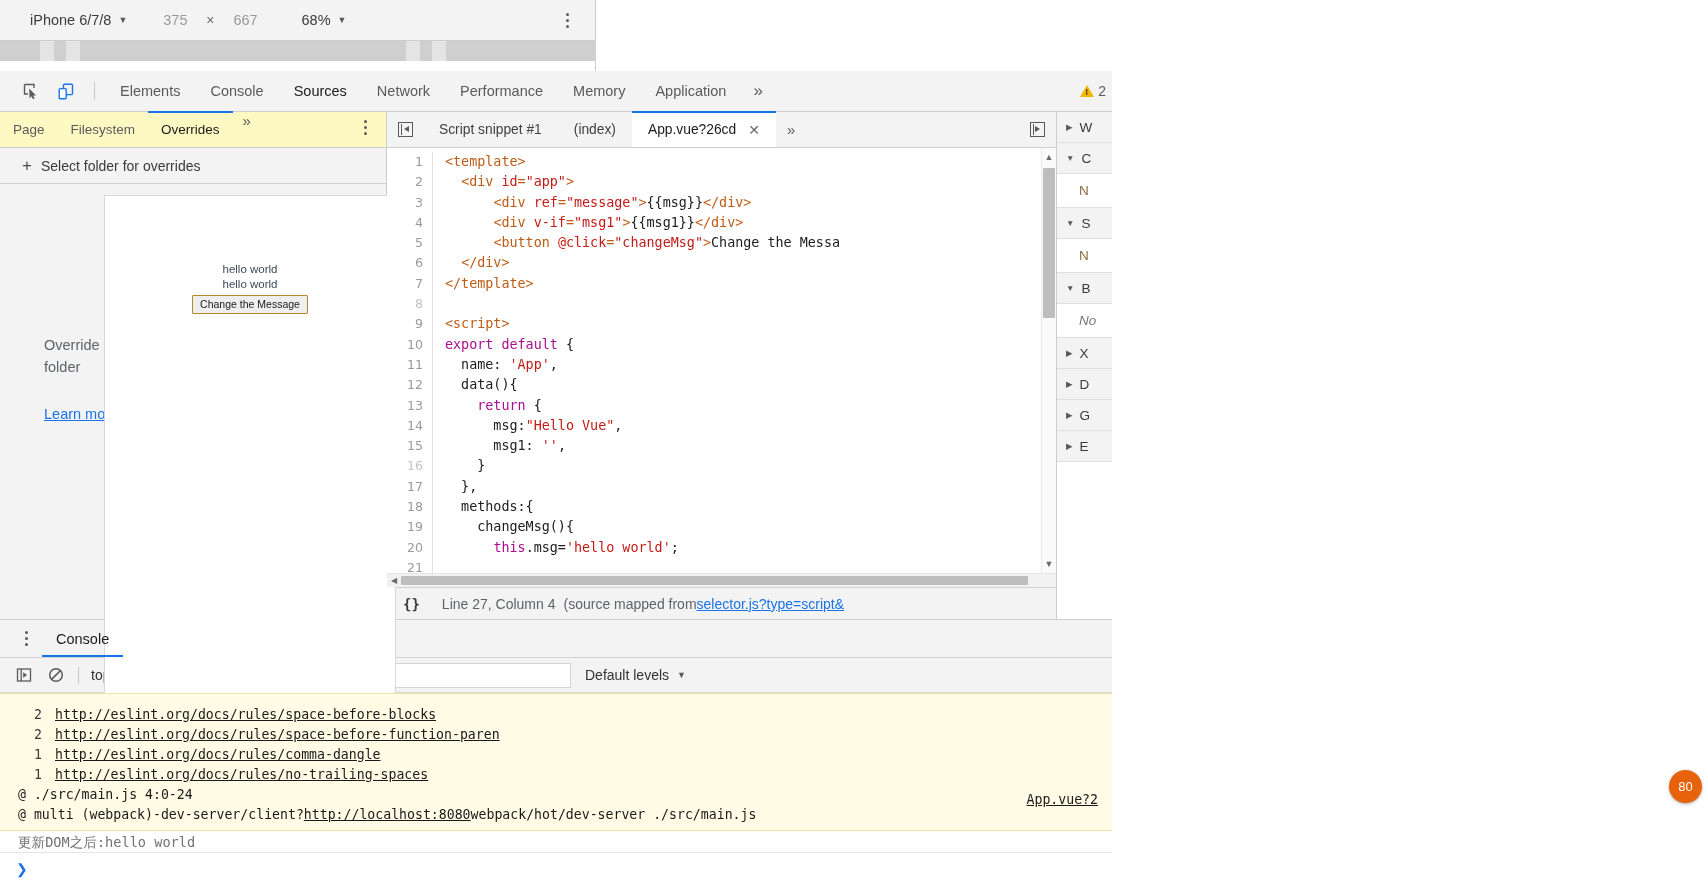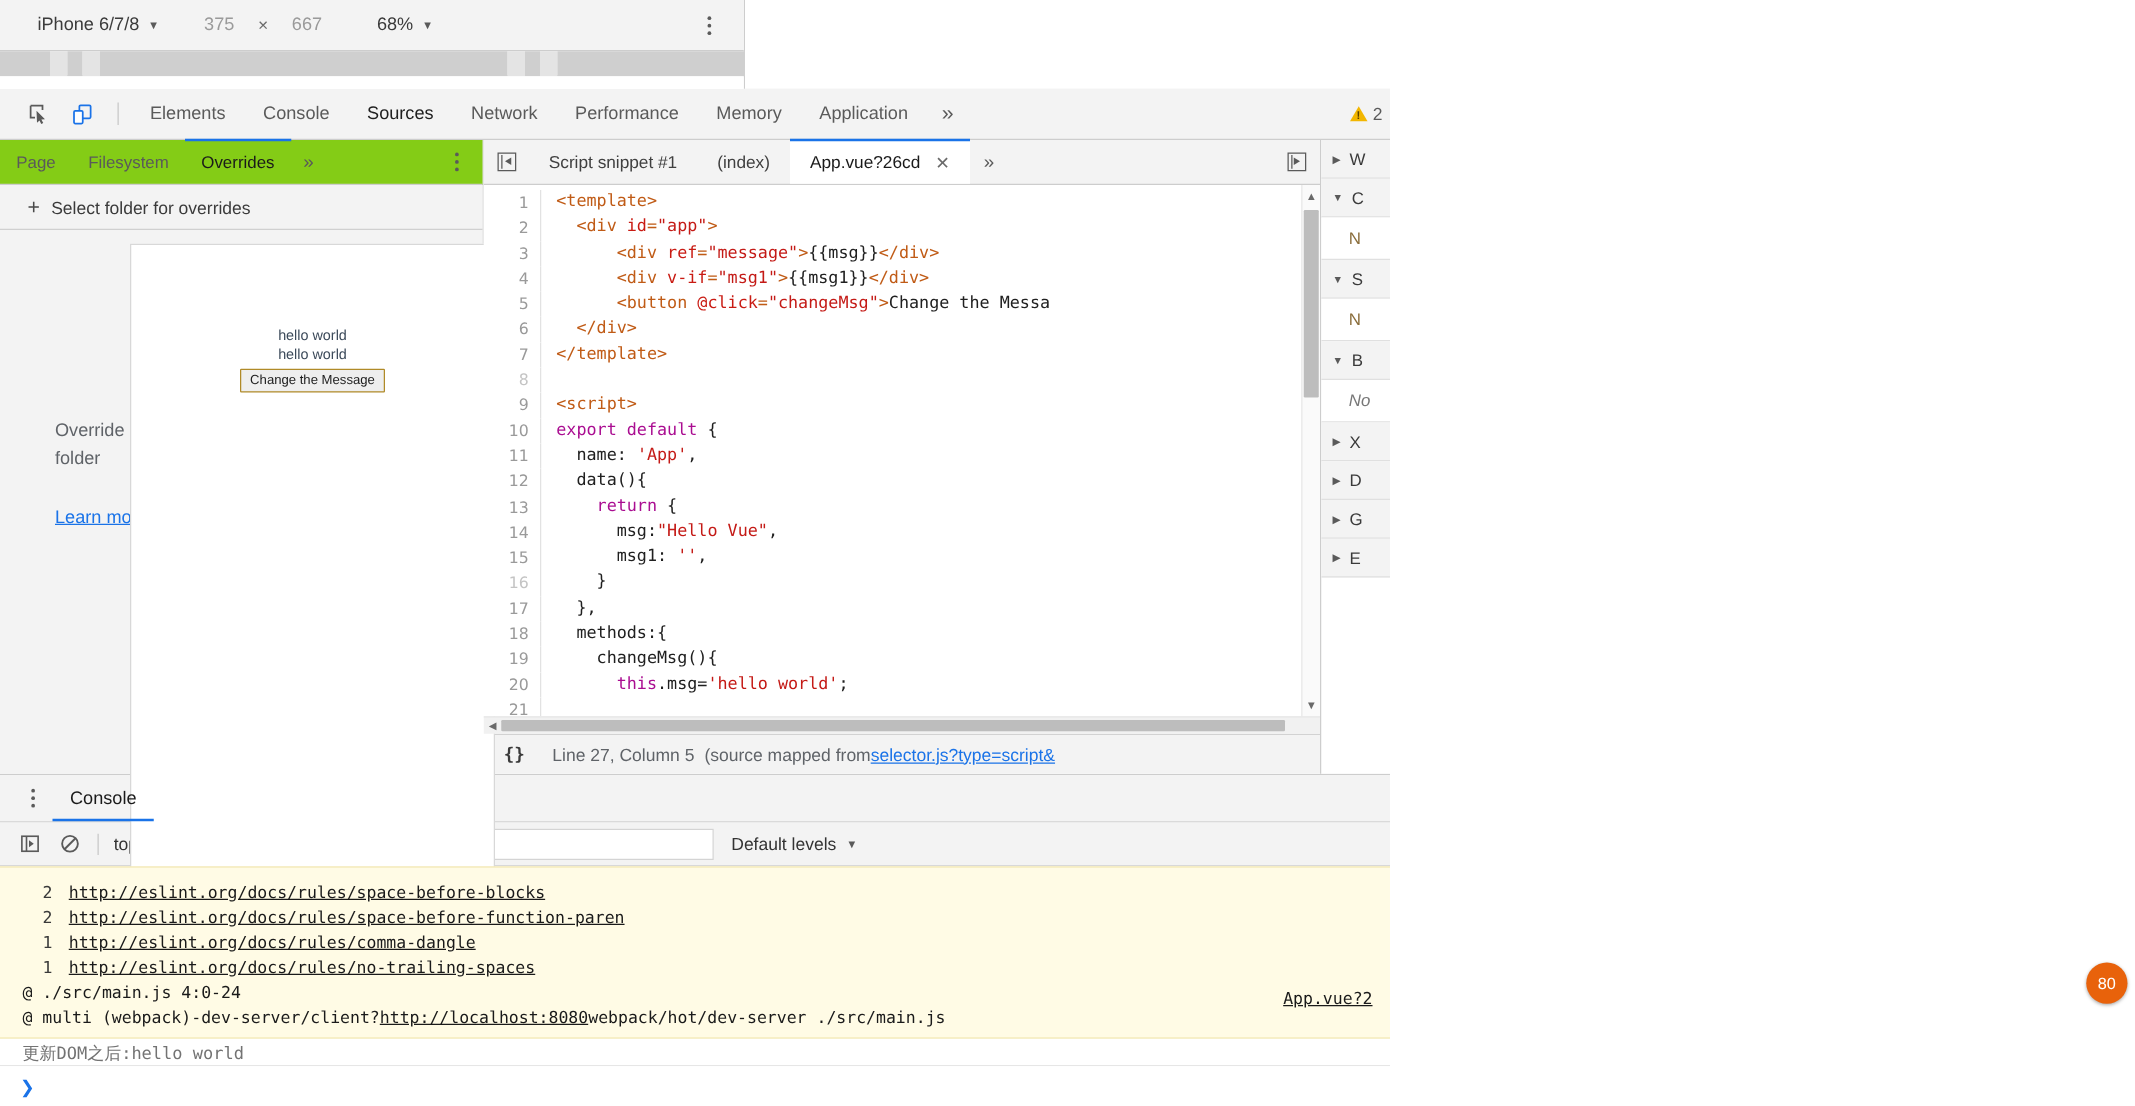--- a/index.html
+++ b/index.html
@@ -132,23 +132,23 @@
 
   
   #navigator {
     width: 387px; min-width: 387px;
     background: #f3f3f3;
     border-right: 1px solid #cdcdcd;
     display: flex; flex-direction: column;
   }
   #nav-tabs {
     height: 36px; min-height: 36px;
-    display: flex; align-items: center;
+    display: flex; align-items: flex-start;
     border-bottom: 1px solid #cdcdcd;
-    background: #84cc16;
+    background: #fef9c3;
   }
   .nav-tab {
     padding: 0 13px; height: 35px;
     display: flex; align-items: center;
     font-size: 13.5px; color: #5a5a5a; white-space: nowrap;
     position: relative;
   }
   .nav-tab.selected { color: #1a1a1a; }
   .nav-tab.selected::before {
     content: ""; position: absolute; left: 0; right: 0; top: -1px; height: 2px; background: #1a73e8;
@@ -529,21 +529,21 @@
             </div>
           </div>
 
           <div id="code-hscroll">
             <div id="hs-left">◀</div>
             <div id="hs-thumb"></div>
           </div>
 
           <div id="editor-status">
             <span id="fmt-btn">{}</span>
-            <span>Line 27, Column 5</span>
+            <span>Line 27, Column 4</span>
             <span style="margin-left:8px">(source mapped from </span>
             <a id="status-link" href="#">selector.js?type=script&amp;</a>
           </div>
         </div>
 
         <div id="debug-sidebar">
           <div class="dbg-sec">
             <span class="tri">▶</span>
             <span>W</span>
           </div>

